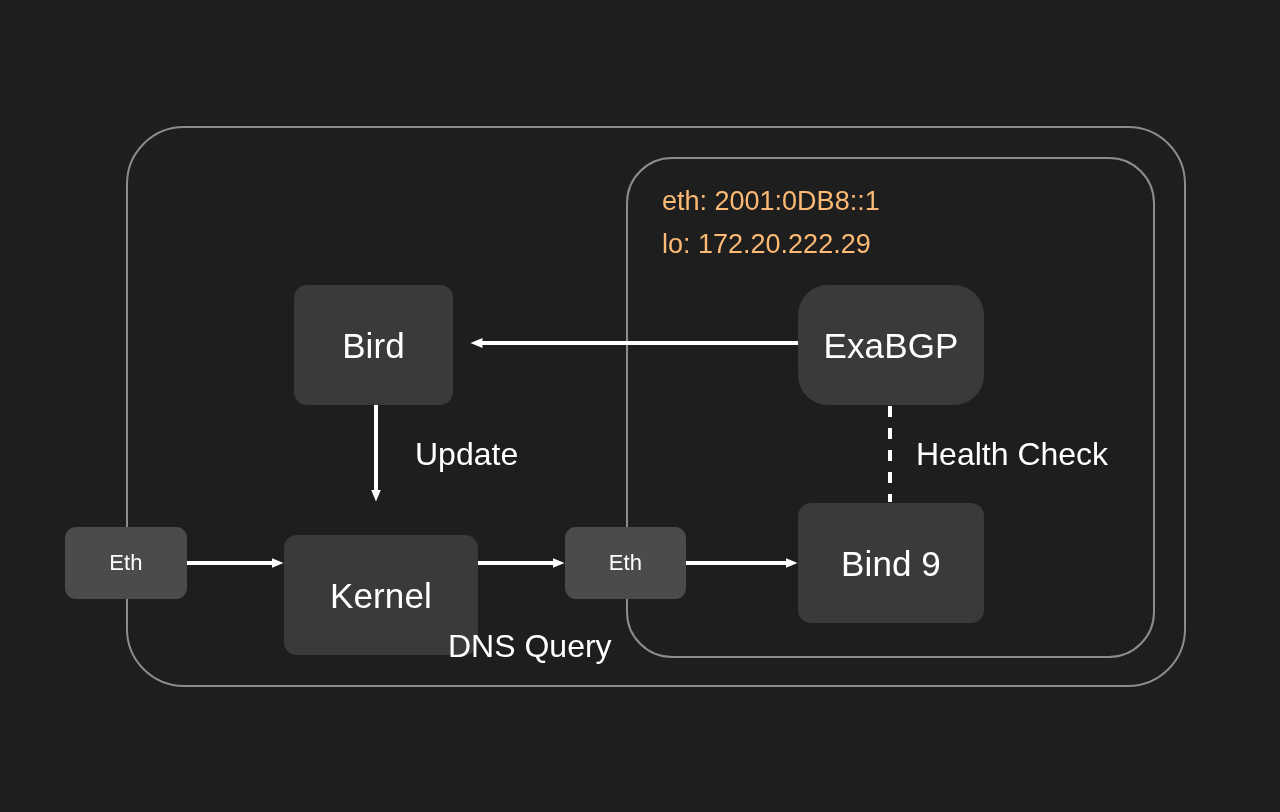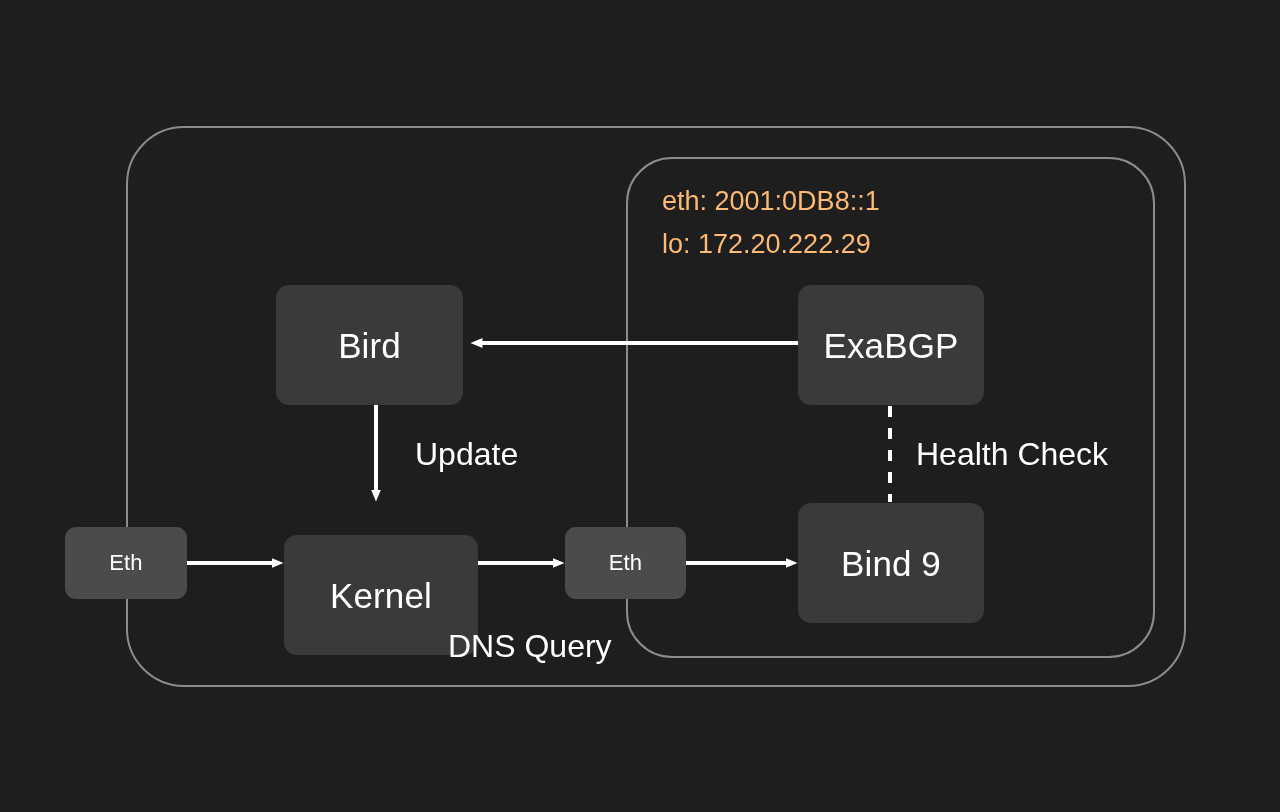--- a/index.html
+++ b/index.html
@@ -78,22 +78,22 @@
     background: transparent;
   }
   .iface-note {
     position: absolute;
     color: #fdba74;
     font-size: 27px;
     line-height: 43px;
     white-space: nowrap;
   }
   
-  #node-bird      { left: 276px; top: 285px; width: 187px; height: 120px; }
-  #node-exabgp    { left: 798px; top: 285px; width: 186px; height: 120px; }
+  #node-bird      { left: 294px; top: 285px; width: 159px; height: 120px; }
+  #node-exabgp    { left: 798px; top: 285px; width: 186px; height: 120px; border-radius: 30px; }
   #node-kernel    { left: 284px; top: 503px; width: 194px; height: 120px; margin-top: 32px; }
   #node-bind9     { left: 798px; top: 503px; width: 186px; height: 120px; }
   #node-eth-left  { left:  65px; top: 527px; width: 122px; height:  72px; }
   #node-eth-mid   { left: 565px; top: 527px; width: 121px; height:  72px; }
   
   #label-announce-route { left: 503px; top: 356px; }
   #label-update         { left: 410px; top: 436px; }
   #label-health-check   { left: 911px; top: 436px; }
   #label-dns-query      { left: 443px; top: 628px; }
   #iface-note-block     { left: 662px; top: 180px; }

